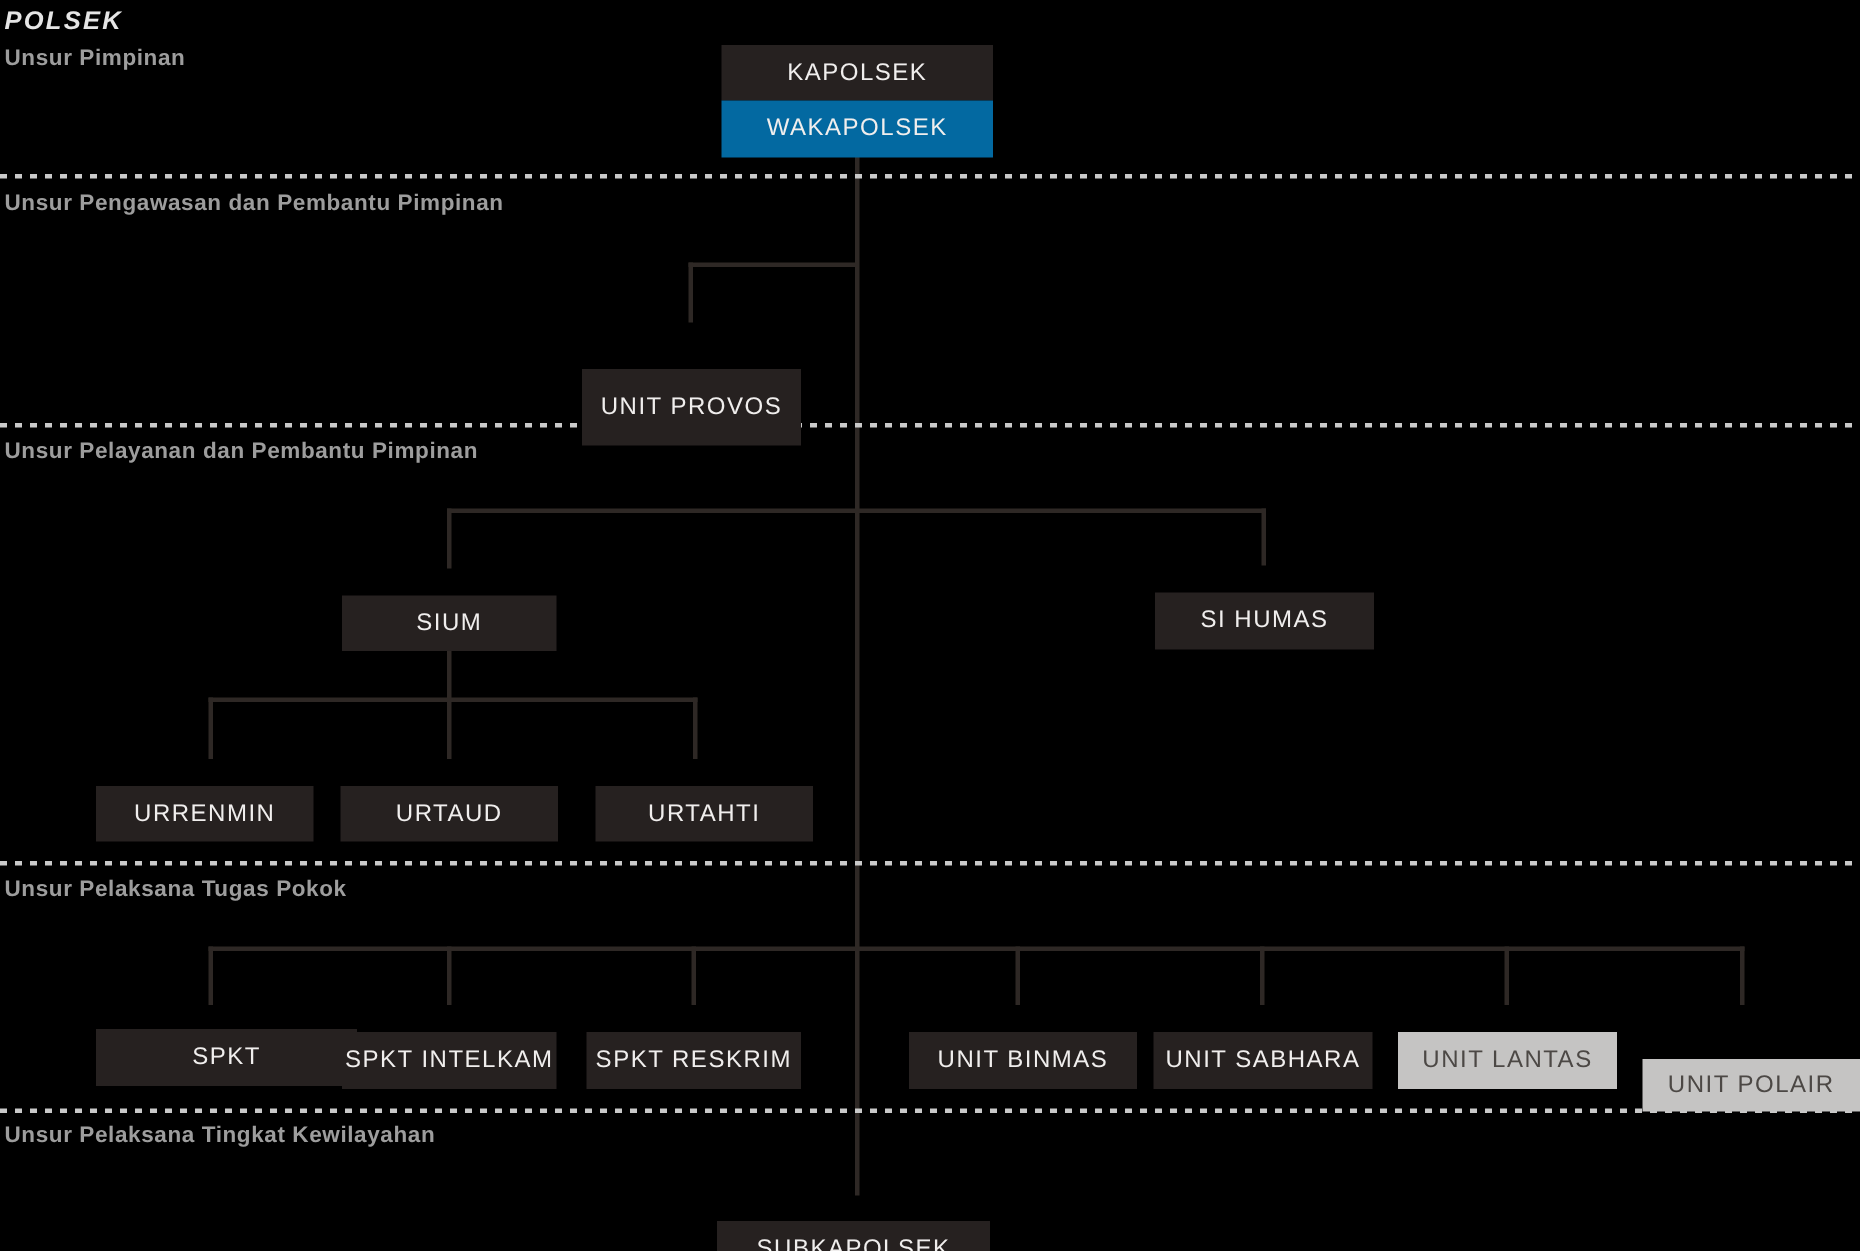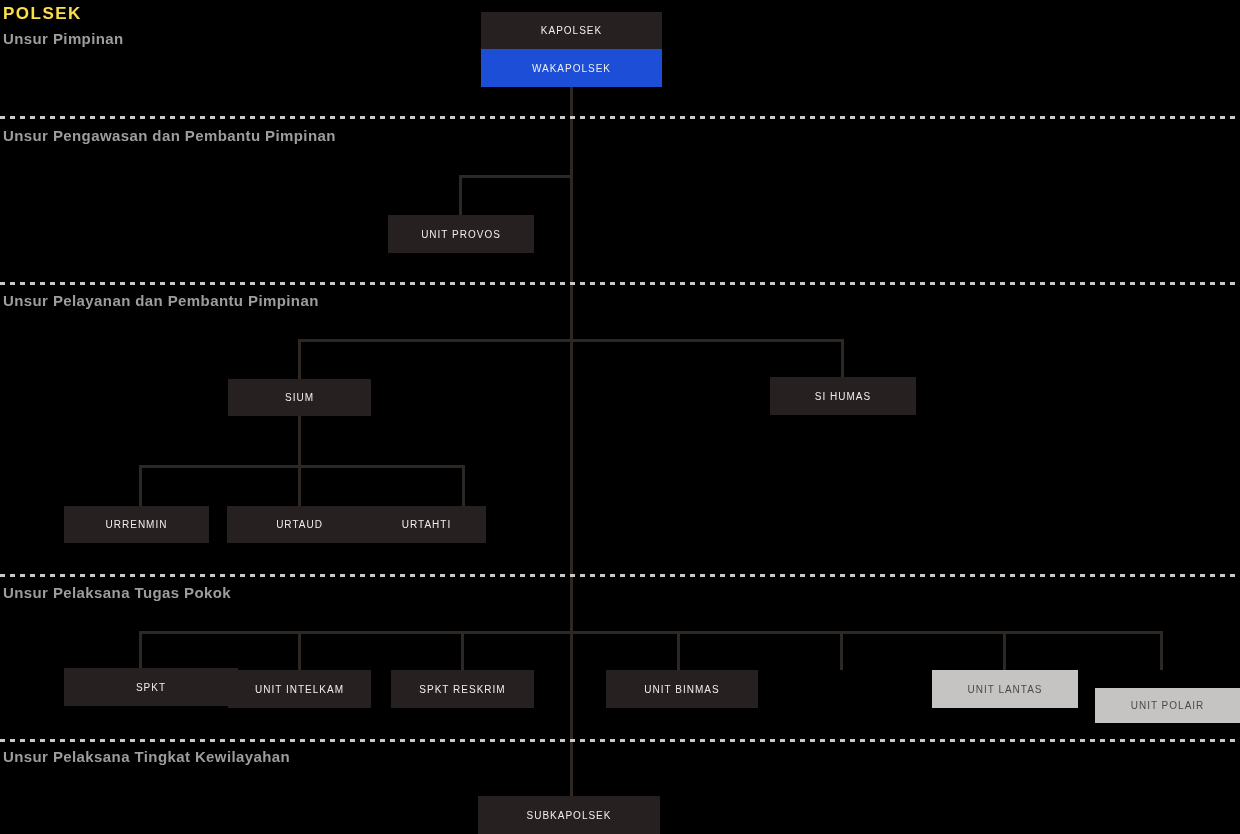--- a/index.html
+++ b/index.html
@@ -10,22 +10,23 @@
     background: #000000;
     overflow: hidden;
     font-family: "Liberation Sans", sans-serif;
   }
   .page-title {
     position: absolute;
     left: 3px; top: 4px;
     font-size: 17px;
     font-weight: bold;
     letter-spacing: 1.5px;
-    color: #fde047;
+    color: #e5e5e5;
     z-index: 4;
+    font-style: italic;
   }
   .section-label {
     position: absolute;
     left: 3px;
     font-size: 15px;
     font-weight: bold;
     letter-spacing: 0.4px;
     color: #9d9d9d;
     z-index: 4;
   }
@@ -40,27 +41,28 @@
   .line {
     position: absolute;
     background: #2e2825;
     z-index: 1;
   }
   .node {
     position: absolute;
     display: flex;
     align-items: center;
     justify-content: center;
-    font-size: 10px;
+    font-size: 16px;
     letter-spacing: 1px;
     z-index: 3;
     box-sizing: border-box;
+    margin-top: 18px;
   }
   .node.dark  { background: #262120; color: #f0eeed; }
-  .node.gray  { background: #1d4ed8; color: #f0eeed; }
+  .node.gray  { background: #0369a1; color: #f0eeed; }
   .node.light { background: #c5c4c3; color: #4c4845; }
 </style>
 </head>
 <body>
 
 <div class="canvas">
 
   <div class="page-title">POLSEK</div>
   <div class="section-label" style="top:30px">Unsur Pimpinan</div>
   <div class="section-label" style="top:127px">Unsur Pengawasan dan Pembantu Pimpinan</div>
@@ -88,30 +90,31 @@
   <div class="line" style="left:298px;  top:631px; width:3px; height:39px"></div>
   <div class="line" style="left:461px;  top:631px; width:3px; height:39px"></div>
   <div class="line" style="left:677px;  top:631px; width:3px; height:39px"></div>
   <div class="line" style="left:840px;  top:631px; width:3px; height:39px"></div>
   <div class="line" style="left:1003px; top:631px; width:3px; height:39px"></div>
   <div class="line" style="left:1160px; top:631px; width:3px; height:39px"></div>
 
   <div class="node dark" style="left:481px; top:12px; width:181px; height:37px">KAPOLSEK</div>
   <div class="node gray" style="left:481px; top:49px; width:181px; height:38px">WAKAPOLSEK</div>
 
-  <div class="node dark" style="left:388px; top:215px; width:146px; height:38px">UNIT PROVOS</div>
+  <div class="node dark" style="left:388px; top:228px; width:146px; height:51px">UNIT PROVOS</div>
 
   <div class="node dark" style="left:228px; top:379px; width:143px; height:37px">SIUM</div>
   <div class="node dark" style="left:770px; top:377px; width:146px; height:38px">SI HUMAS</div>
   <div class="node dark" style="left:64px;  top:506px; width:145px; height:37px">URRENMIN</div>
   <div class="node dark" style="left:227px; top:506px; width:145px; height:37px">URTAUD</div>
-  <div class="node dark" style="left:367px; top:506px; width:119px; height:37px">URTAHTI</div>
+  <div class="node dark" style="left:397px; top:506px; width:145px; height:37px">URTAHTI</div>
 
   <div class="node dark" style="left:64px;   top:668px; width:174px; height:38px">SPKT</div>
-  <div class="node dark" style="left:228px;  top:670px; width:143px; height:38px">UNIT INTELKAM</div>
+  <div class="node dark" style="left:228px;  top:670px; width:143px; height:38px">SPKT INTELKAM</div>
   <div class="node dark" style="left:391px;  top:670px; width:143px; height:38px">SPKT RESKRIM</div>
   <div class="node dark" style="left:606px;  top:670px; width:152px; height:38px">UNIT BINMAS</div>
+  <div class="node dark" style="left:769px;  top:670px; width:146px; height:38px">UNIT SABHARA</div>
   <div class="node light" style="left:932px;  top:670px; width:146px; height:38px">UNIT LANTAS</div>
   <div class="node light" style="left:1095px; top:688px; width:145px; height:35px">UNIT POLAIR</div>
 
   <div class="node dark" style="left:478px; top:796px; width:182px; height:38px">SUBKAPOLSEK</div>
 
 </div>
 
 </body></html>

